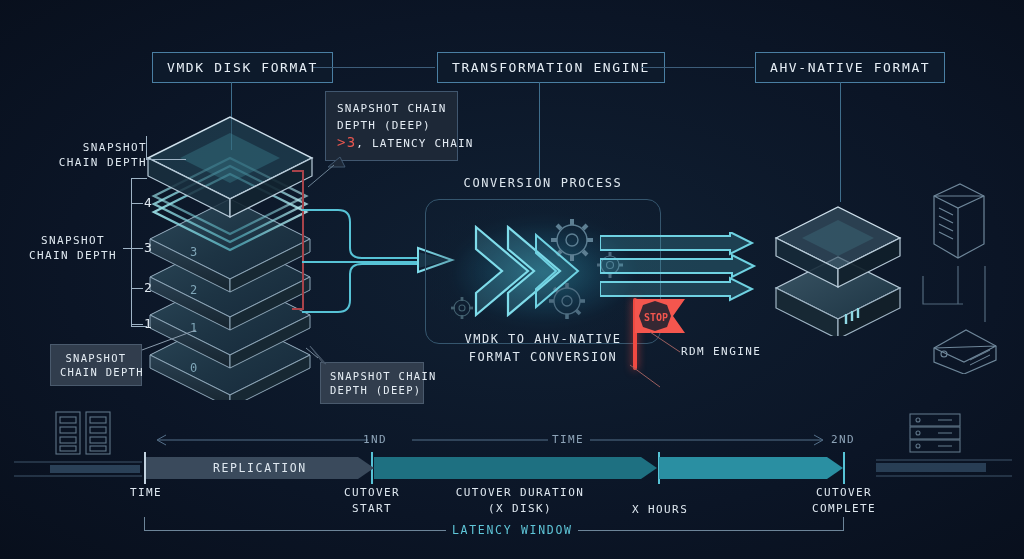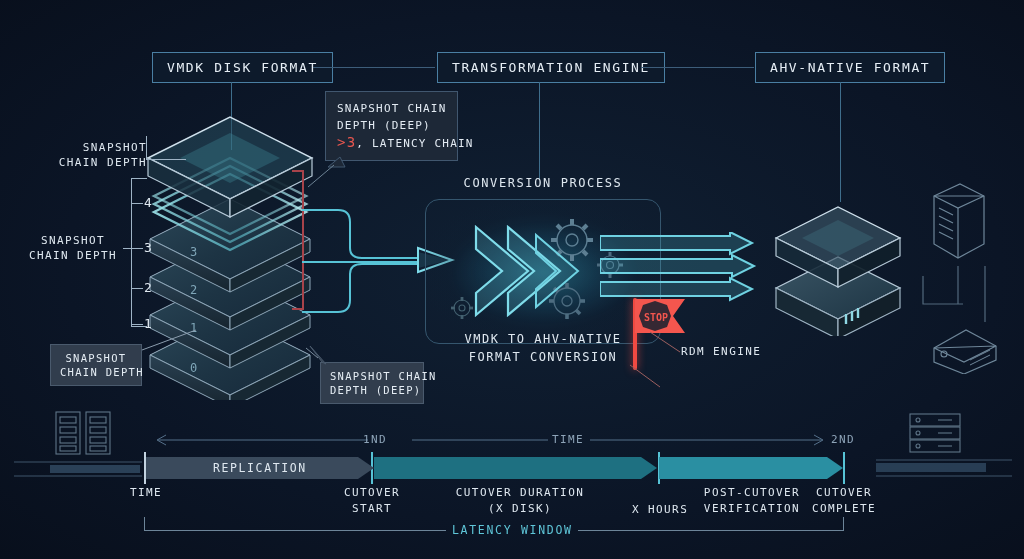--- a/index.html
+++ b/index.html
@@ -444,24 +444,20 @@
     <span>CUTOVER</span><br>
     <span>START</span>
   </div>
   <div class="lbl c" style="left:441px; top:485px; width:158px; line-height:16px;">
     <span>CUTOVER DURATION</span><br>
     <span>(X DISK)</span>
   </div>
   <div class="lbl" style="left:632px; top:502px;">
     <span>X HOURS</span>
   </div>
-  <div class="lbl c" style="left:698px; top:485px; width:108px; line-height:16px;">
-    <span>POST-CUTOVER</span><br>
-    <span>VERIFICATION</span>
-  </div>
   <div class="lbl c" style="left:806px; top:485px; width:76px; line-height:16px;">
     <span>CUTOVER</span><br>
     <span>COMPLETE</span>
   </div>
   <div class="lbl" style="left:130px; top:485px;">
     <span>TIME</span>
   </div>
 
   <div class="bracket-ln" style="left:144px; top:517px; width:1px; height:14px;"></div>
   <div class="bracket-ln" style="left:843px; top:517px; width:1px; height:14px;"></div>

